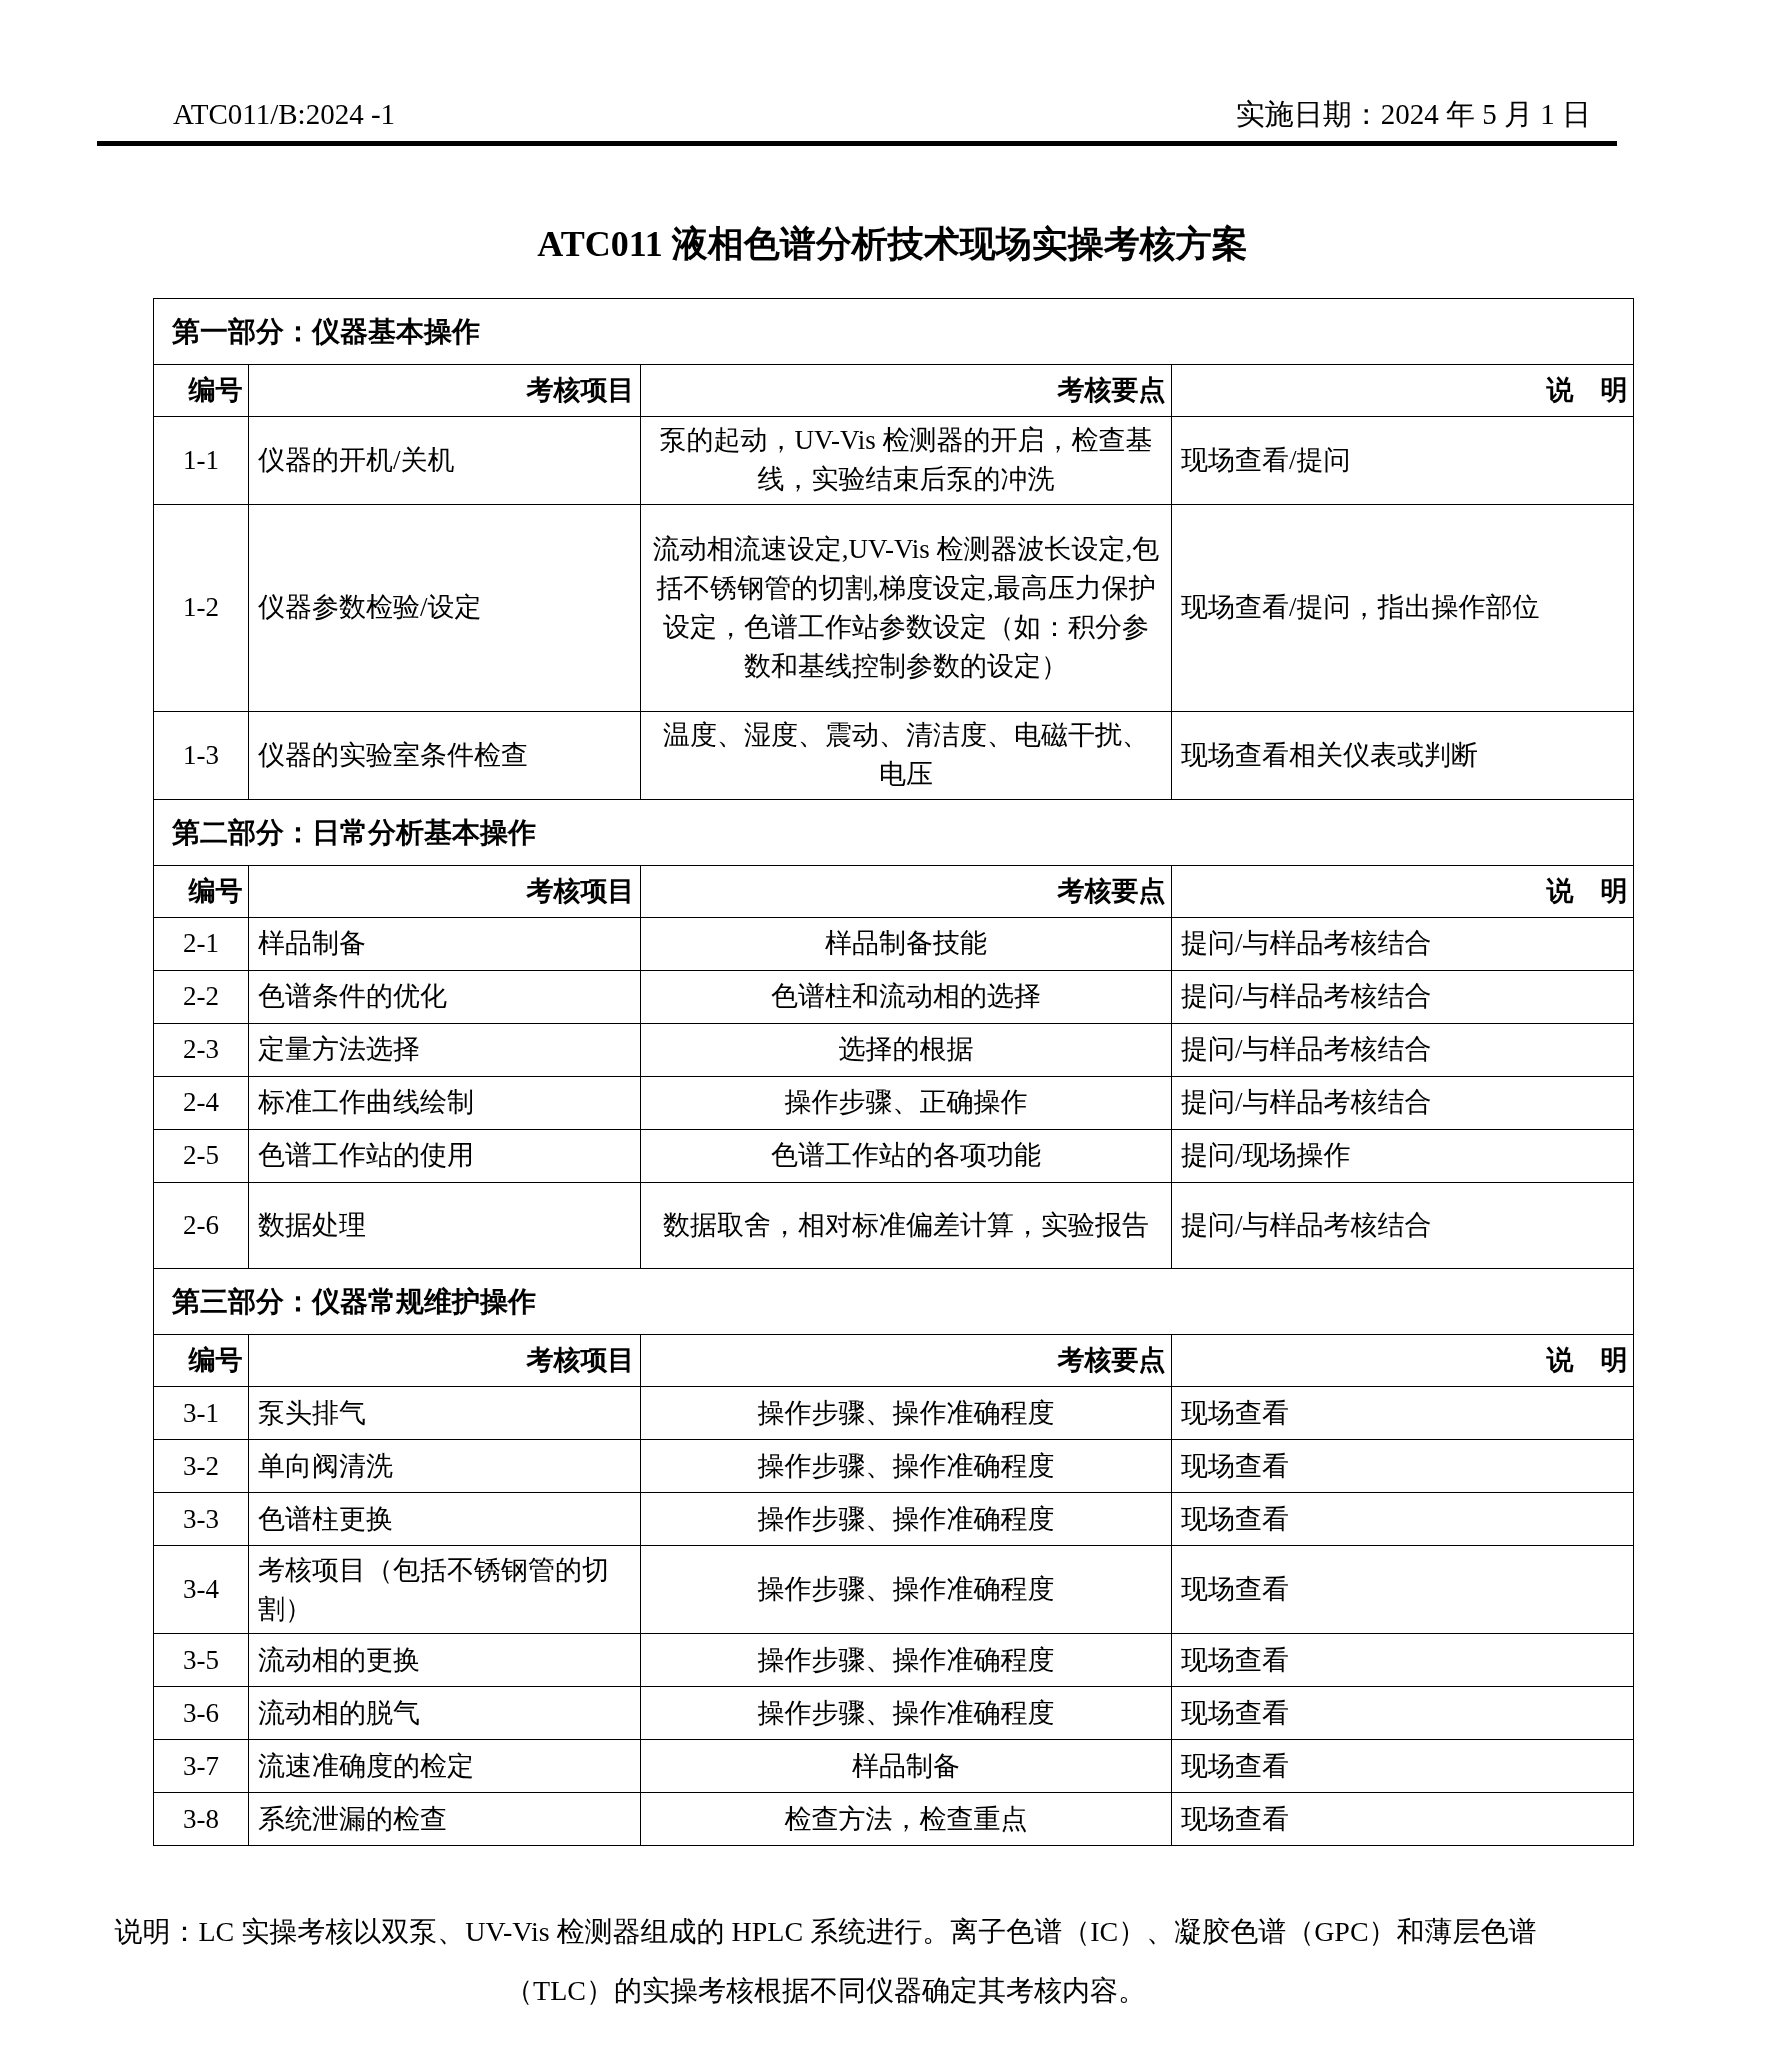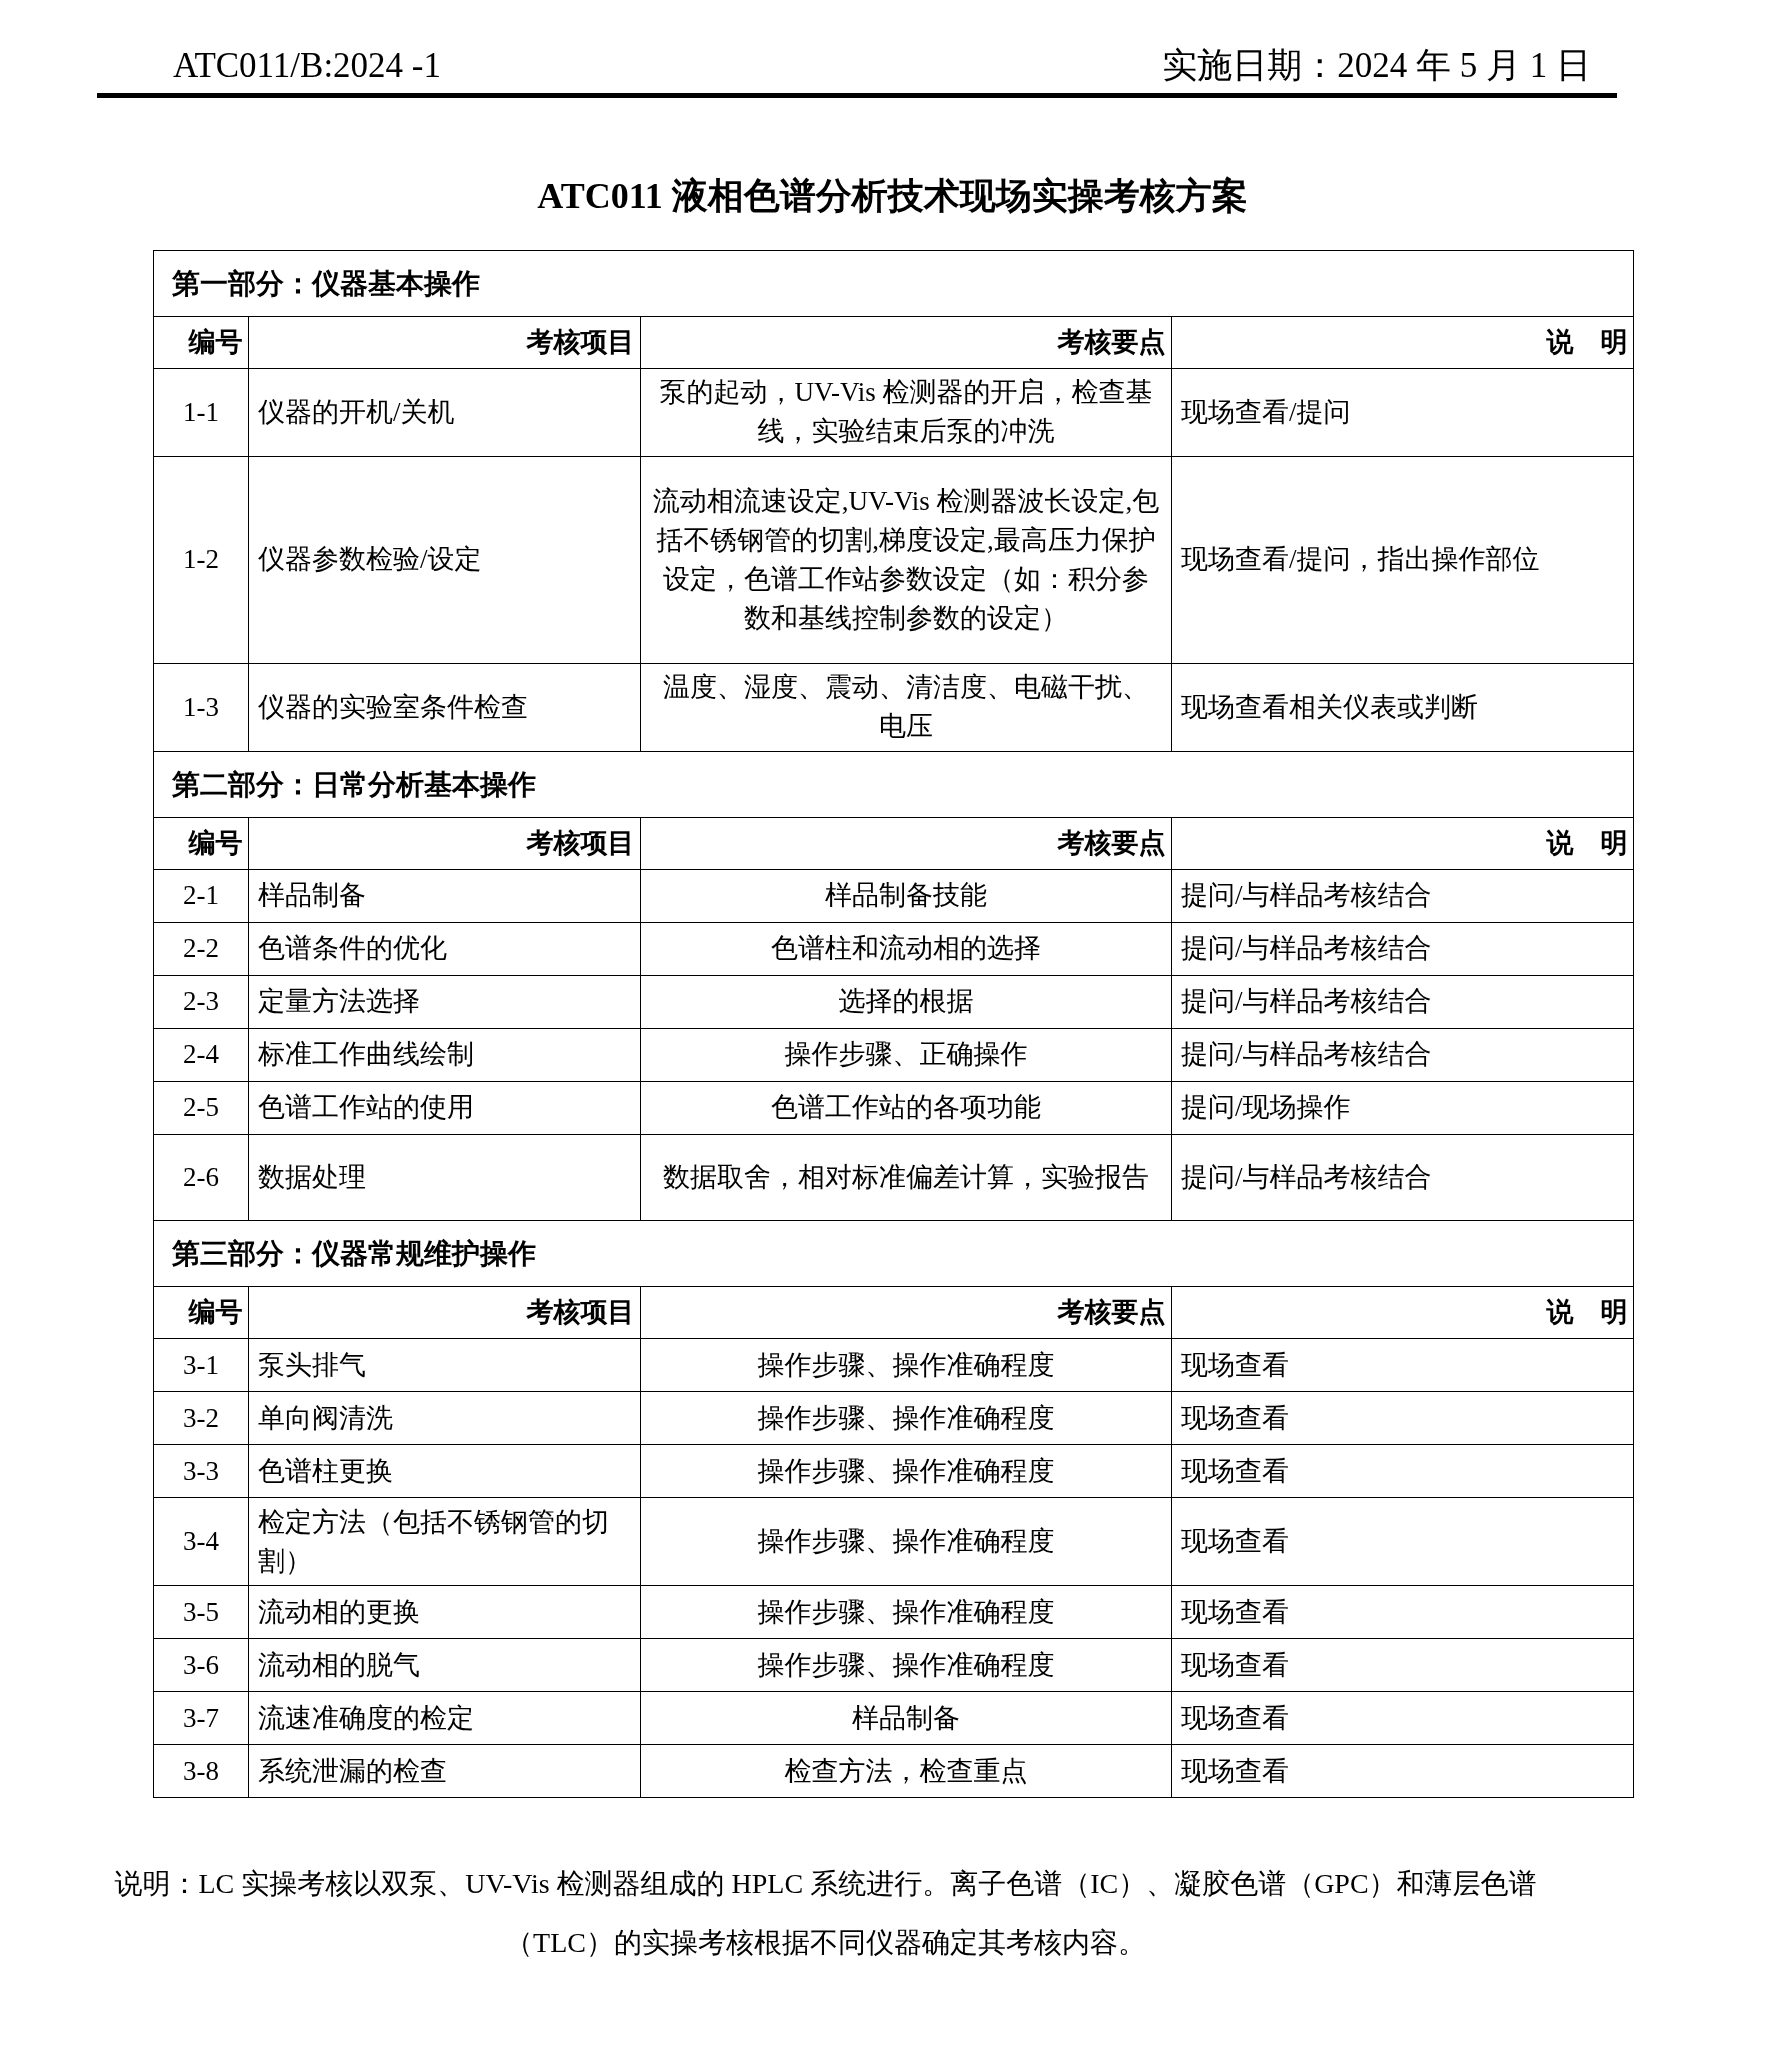--- a/index.html
+++ b/index.html
@@ -3,24 +3,24 @@
 <meta charset="utf-8">
 <style>
   html, body { margin: 0; padding: 0; }
   body {
     width: 1786px; height: 2051px;
     background: #ffffff; color: #000000;
     font-family: "Liberation Serif", "DejaVu Serif", serif;
     overflow: hidden; position: relative;
   }
   .doc-header {
-    padding-top: 49px;
+    padding-top: 97px;
     margin-left: 173px; margin-right: 195px;
     display: flex; justify-content: space-between; align-items: flex-end;
-    font-size: 35px; line-height: 34px;
+    font-size: 29px; line-height: 34px;
   }
   .header-rule {
     margin-left: 97px; margin-top: 10px;
     width: 1520px; height: 4.5px; background: #000;
   }
   .doc-title {
     margin-left: 153px; width: 1479px;
     margin-top: 76px;
     text-align: center; font-size: 36px; font-weight: bold;
     line-height: 45px; white-space: nowrap;
@@ -182,21 +182,21 @@
       <td class="cell-note">现场查看</td>
     </tr>
     <tr class="row-std">
       <td class="cell-num">3-3</td>
       <td class="cell-item">色谱柱更换</td>
       <td class="cell-pts">操作步骤、操作准确程度</td>
       <td class="cell-note">现场查看</td>
     </tr>
     <tr class="row-2ln">
       <td class="cell-num">3-4</td>
-      <td class="cell-item">检定方法（包括不锈钢管的切割）</td>
+      <td class="cell-item">考核项目（包括不锈钢管的切割）</td>
       <td class="cell-pts">操作步骤、操作准确程度</td>
       <td class="cell-note">现场查看</td>
     </tr>
     <tr class="row-std">
       <td class="cell-num">3-5</td>
       <td class="cell-item">流动相的更换</td>
       <td class="cell-pts">操作步骤、操作准确程度</td>
       <td class="cell-note">现场查看</td>
     </tr>
     <tr class="row-std">

